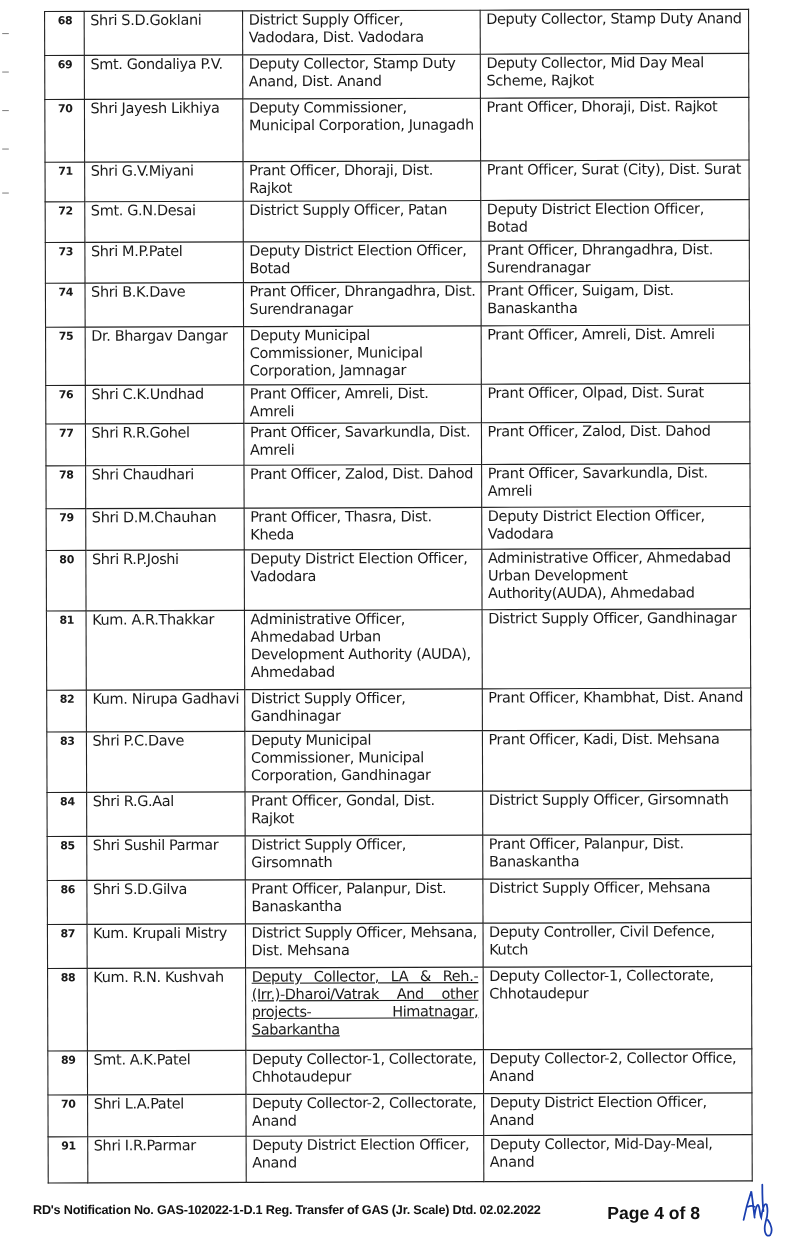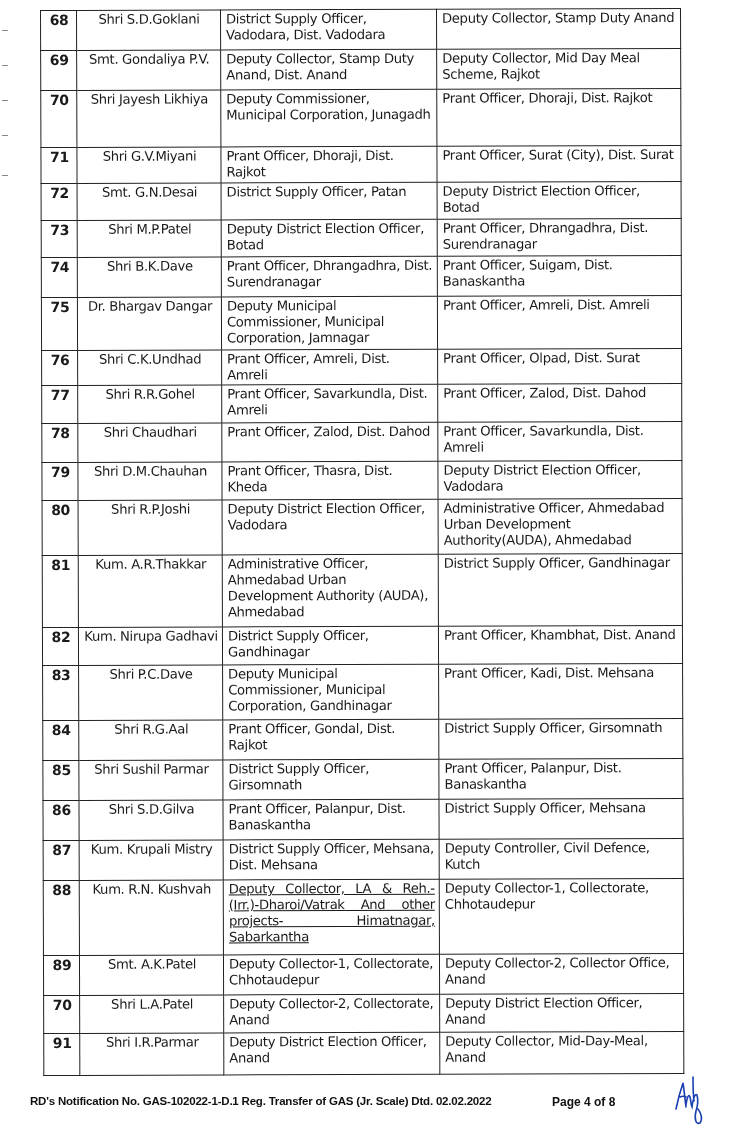--- a/index.html
+++ b/index.html
@@ -10,32 +10,32 @@
   table.transfer {
     position: absolute; left: 40px; top: 10px; width: 640px;
     border-collapse: collapse; table-layout: fixed;
     font-size: 13.2px; line-height: 16px;
     transform: rotate(-0.18deg); transform-origin: top left;
   }
   table.transfer td {
     border: 1.4px solid #222; vertical-align: top; padding: 1px 4px 1px 5px;
     font-family: "DejaVu Sans", sans-serif; letter-spacing: -0.35px;
   }
-  td.sr { font-weight: bold; text-align: center; font-size: 14px; padding-top: 5px; }
-  td.nm { padding-top: 3px; text-align: center; }
+  td.sr { font-weight: bold; text-align: center; font-size: 10px; padding-top: 5px; }
+  td.nm { padding-top: 3px; }
   td.c3 { padding-top: 2px; margin-top: 20px; }
   td.c4 { padding-top: 0px; }
   td.justify { text-align: justify; text-decoration: underline; }
   .footer {
     position: absolute; left: 30px; top: 1095px; width: 620px;
     font-family: "Liberation Sans", sans-serif; font-weight: bold; font-size: 11.5px;
     color: #111;
   }
   .footer .notif { position: absolute; left: 0; top: 0; white-space: nowrap; letter-spacing: -0.2px; text-align: right; }
-  .footer .page { position: absolute; left: 522px; top: 0; white-space: nowrap; font-size: 12px; }
+  .footer .page { position: absolute; left: 522px; top: 0; white-space: nowrap; font-size: 16px; }
   .signature { position: absolute; left: 672px; top: 1075px; width: 40px; height: 52px; }
 </style>
 </head>
 <body>
 
 <div class="margin-marks">
   <span style="top:30px"></span>
     <span style="top:65px"></span>
     <span style="top:100px"></span>
     <span style="top:135px"></span>

